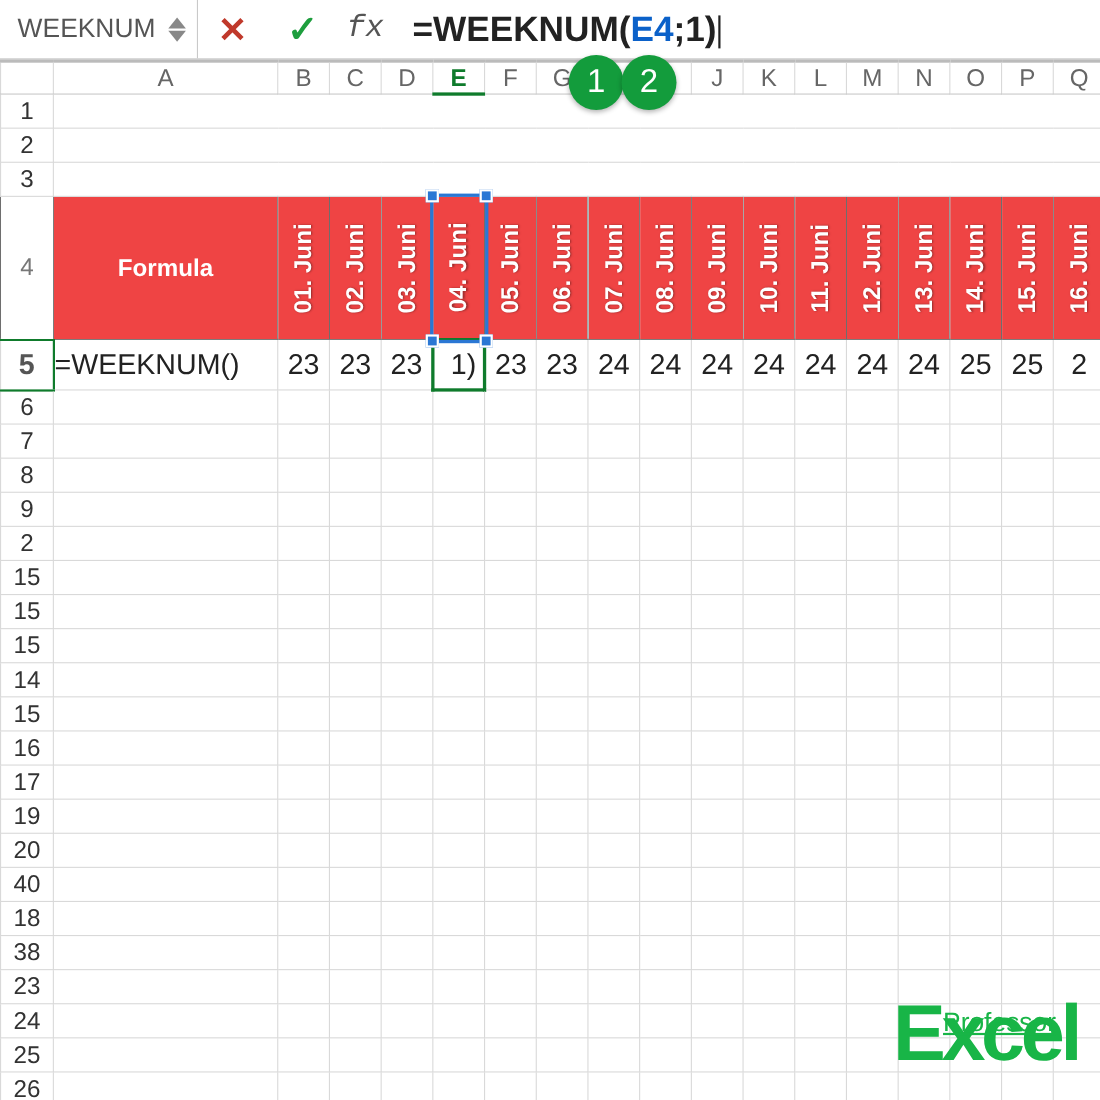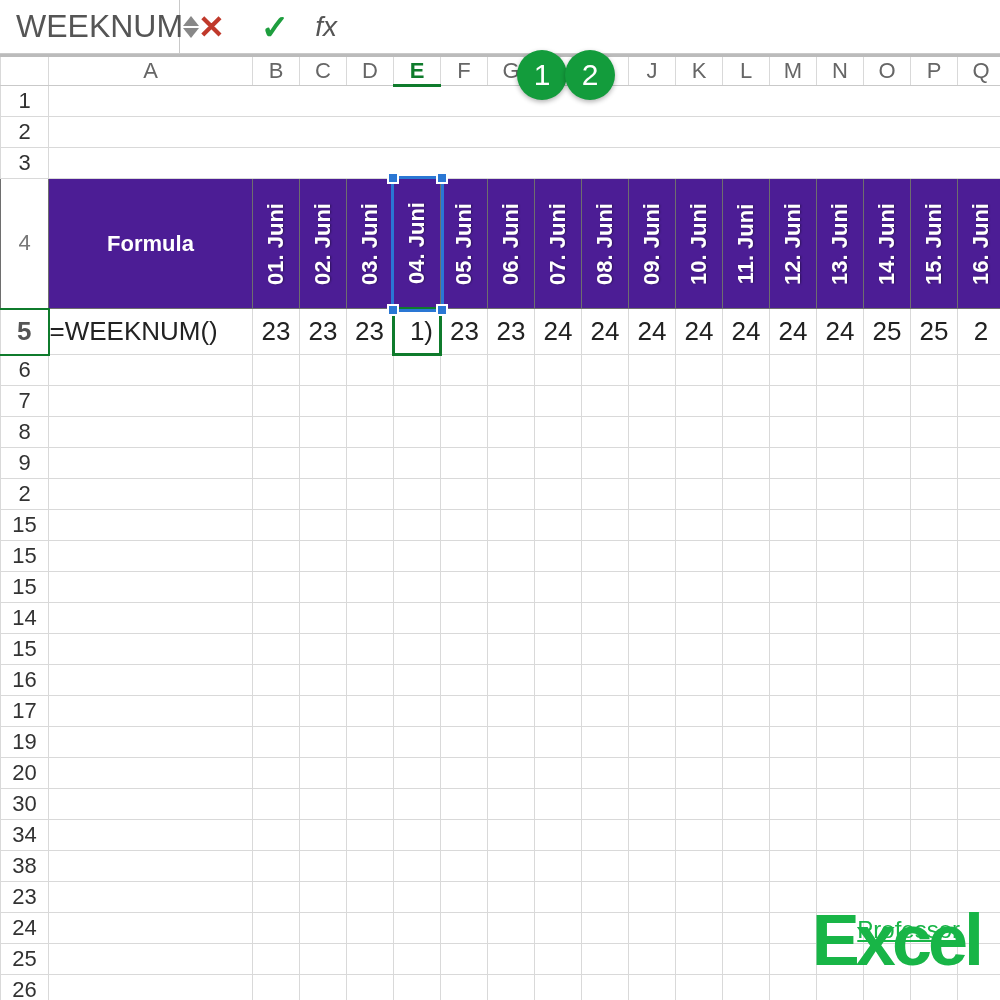--- a/index.html
+++ b/index.html
@@ -18,21 +18,21 @@
     height: 54px;
     border-bottom: 1px solid #c9c9c9;
   }
   .name-box {
     width: 180px;
     height: 100%;
     border-right: 1px solid #c9c9c9;
     display: flex;
     align-items: center;
     padding: 0 10px 0 16px;
-    font-size: 32px;
+    font-size: 24px;
     font-weight: 400;
     color: #555;
     justify-content: space-between;
   }
   .steppers {
     display:flex;
     flex-direction:column;
     gap:2px;
   }
   .stepper-tri {
@@ -50,21 +50,21 @@
     cursor:pointer;
   }
   .confirm-btn {
     color:#1e9e3e;
     font-size:34px;
     font-weight:bold;
     padding:0 18px;
     cursor:pointer;
   }
   .fx-label {
-    font-family: Liberation Sans, sans-serif;
+    font-family: Liberation Mono, monospace;
     font-style: italic;
     font-size: 28px;
     color:#555;
     padding:0 20px 0 8px;
   }
   .formula-input {
     flex:1;
     border:none;
     outline:none;
     font-size:32px;
@@ -122,21 +122,21 @@
   .col-head-row th.active-col {
     color:#0f7b2c;
     font-weight:bold;
     border-bottom:3px solid #0f7b2c;
   }
   
   .body-row td { height:31px; }
   .body-row .row-head { height:31px; }
   
   tr.date-header td {
-    background:#4c1d95;
+    background:#ef4444;
     height:130px;
     color:#fff;
     position:relative;
     border-color:#6e6e6e;
     font-weight:bold;
     font-size:22px;
   }
   .date-header .row-head { background:#fff; color:#777; font-weight:400; }
   .formula-label {
     background:#7d7d7d;
@@ -237,20 +237,23 @@
   <div class="name-box">
     <span>WEEKNUM</span>
     <span class="steppers">
       <span class="stepper-tri stepper-up"></span>
       <span class="stepper-tri stepper-down"></span>
     </span>
   </div>
   <span class="cancel-btn">✕</span>
   <span class="confirm-btn">✓</span>
   <span class="fx-label">fx</span>
+  <div class="formula-input">
+    <span class="fn">=WEEKNUM(</span><span class="ref">E4</span><span class="fn">;1)</span><span class="cursor"></span>
+  </div>
 </div>
 
 <div class="grid-wrap">
 <table class="grid">
   <colgroup>
     <col style="width:48px">
     <col class="col-A">
     <col class="col-narrow">
         <col class="col-narrow">
         <col class="col-narrow">
@@ -651,41 +654,41 @@
           <td></td>
           <td></td>
           <td></td>
           <td></td>
           <td></td>
           <td></td>
           <td></td>
           <td></td>
         </tr>
   <tr class="body-row">
-          <td class="row-head">30</td>
-          <td></td>
-          <td></td>
-          <td></td>
-          <td></td>
-          <td></td>
-          <td></td>
-          <td></td>
-          <td></td>
-          <td></td>
-          <td></td>
-          <td></td>
-          <td></td>
-          <td></td>
-          <td></td>
-          <td></td>
-          <td></td>
-          <td></td>
-        </tr>
-  <tr class="body-row">
-          <td class="row-head">34</td>
+          <td class="row-head">40</td>
+          <td></td>
+          <td></td>
+          <td></td>
+          <td></td>
+          <td></td>
+          <td></td>
+          <td></td>
+          <td></td>
+          <td></td>
+          <td></td>
+          <td></td>
+          <td></td>
+          <td></td>
+          <td></td>
+          <td></td>
+          <td></td>
+          <td></td>
+        </tr>
+  <tr class="body-row">
+          <td class="row-head">18</td>
           <td></td>
           <td></td>
           <td></td>
           <td></td>
           <td></td>
           <td></td>
           <td></td>
           <td></td>
           <td></td>
           <td></td>

